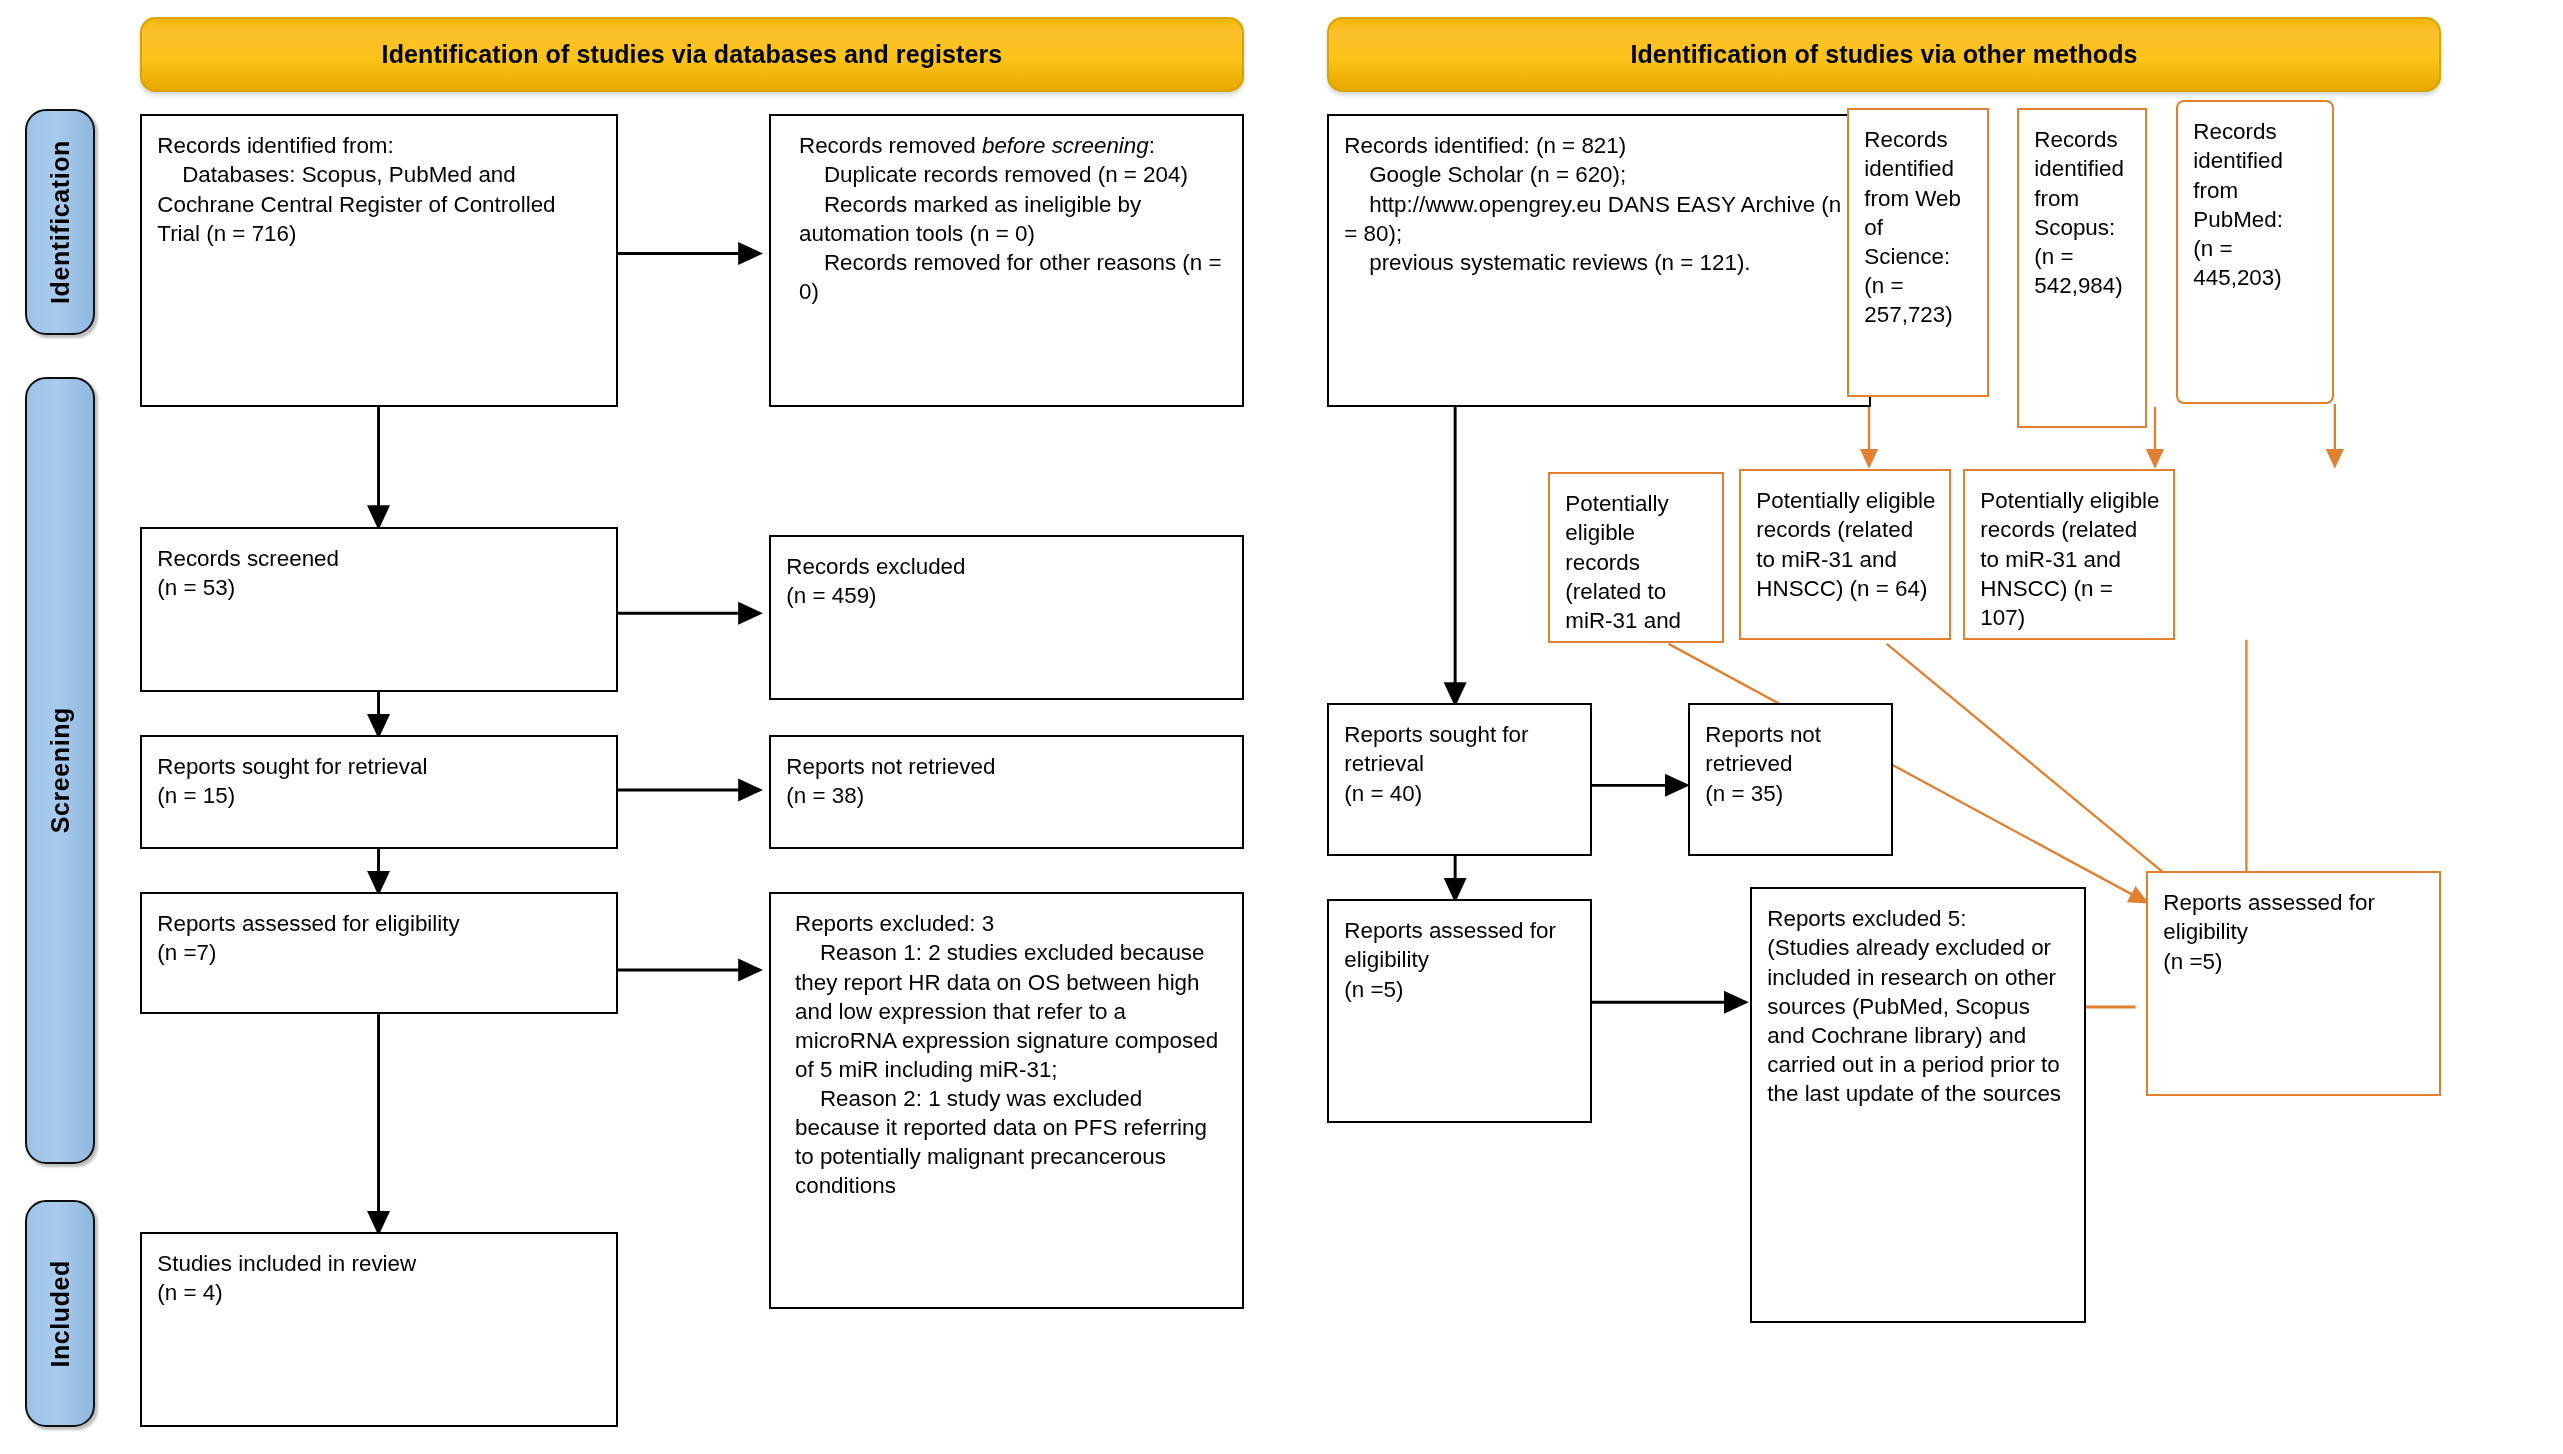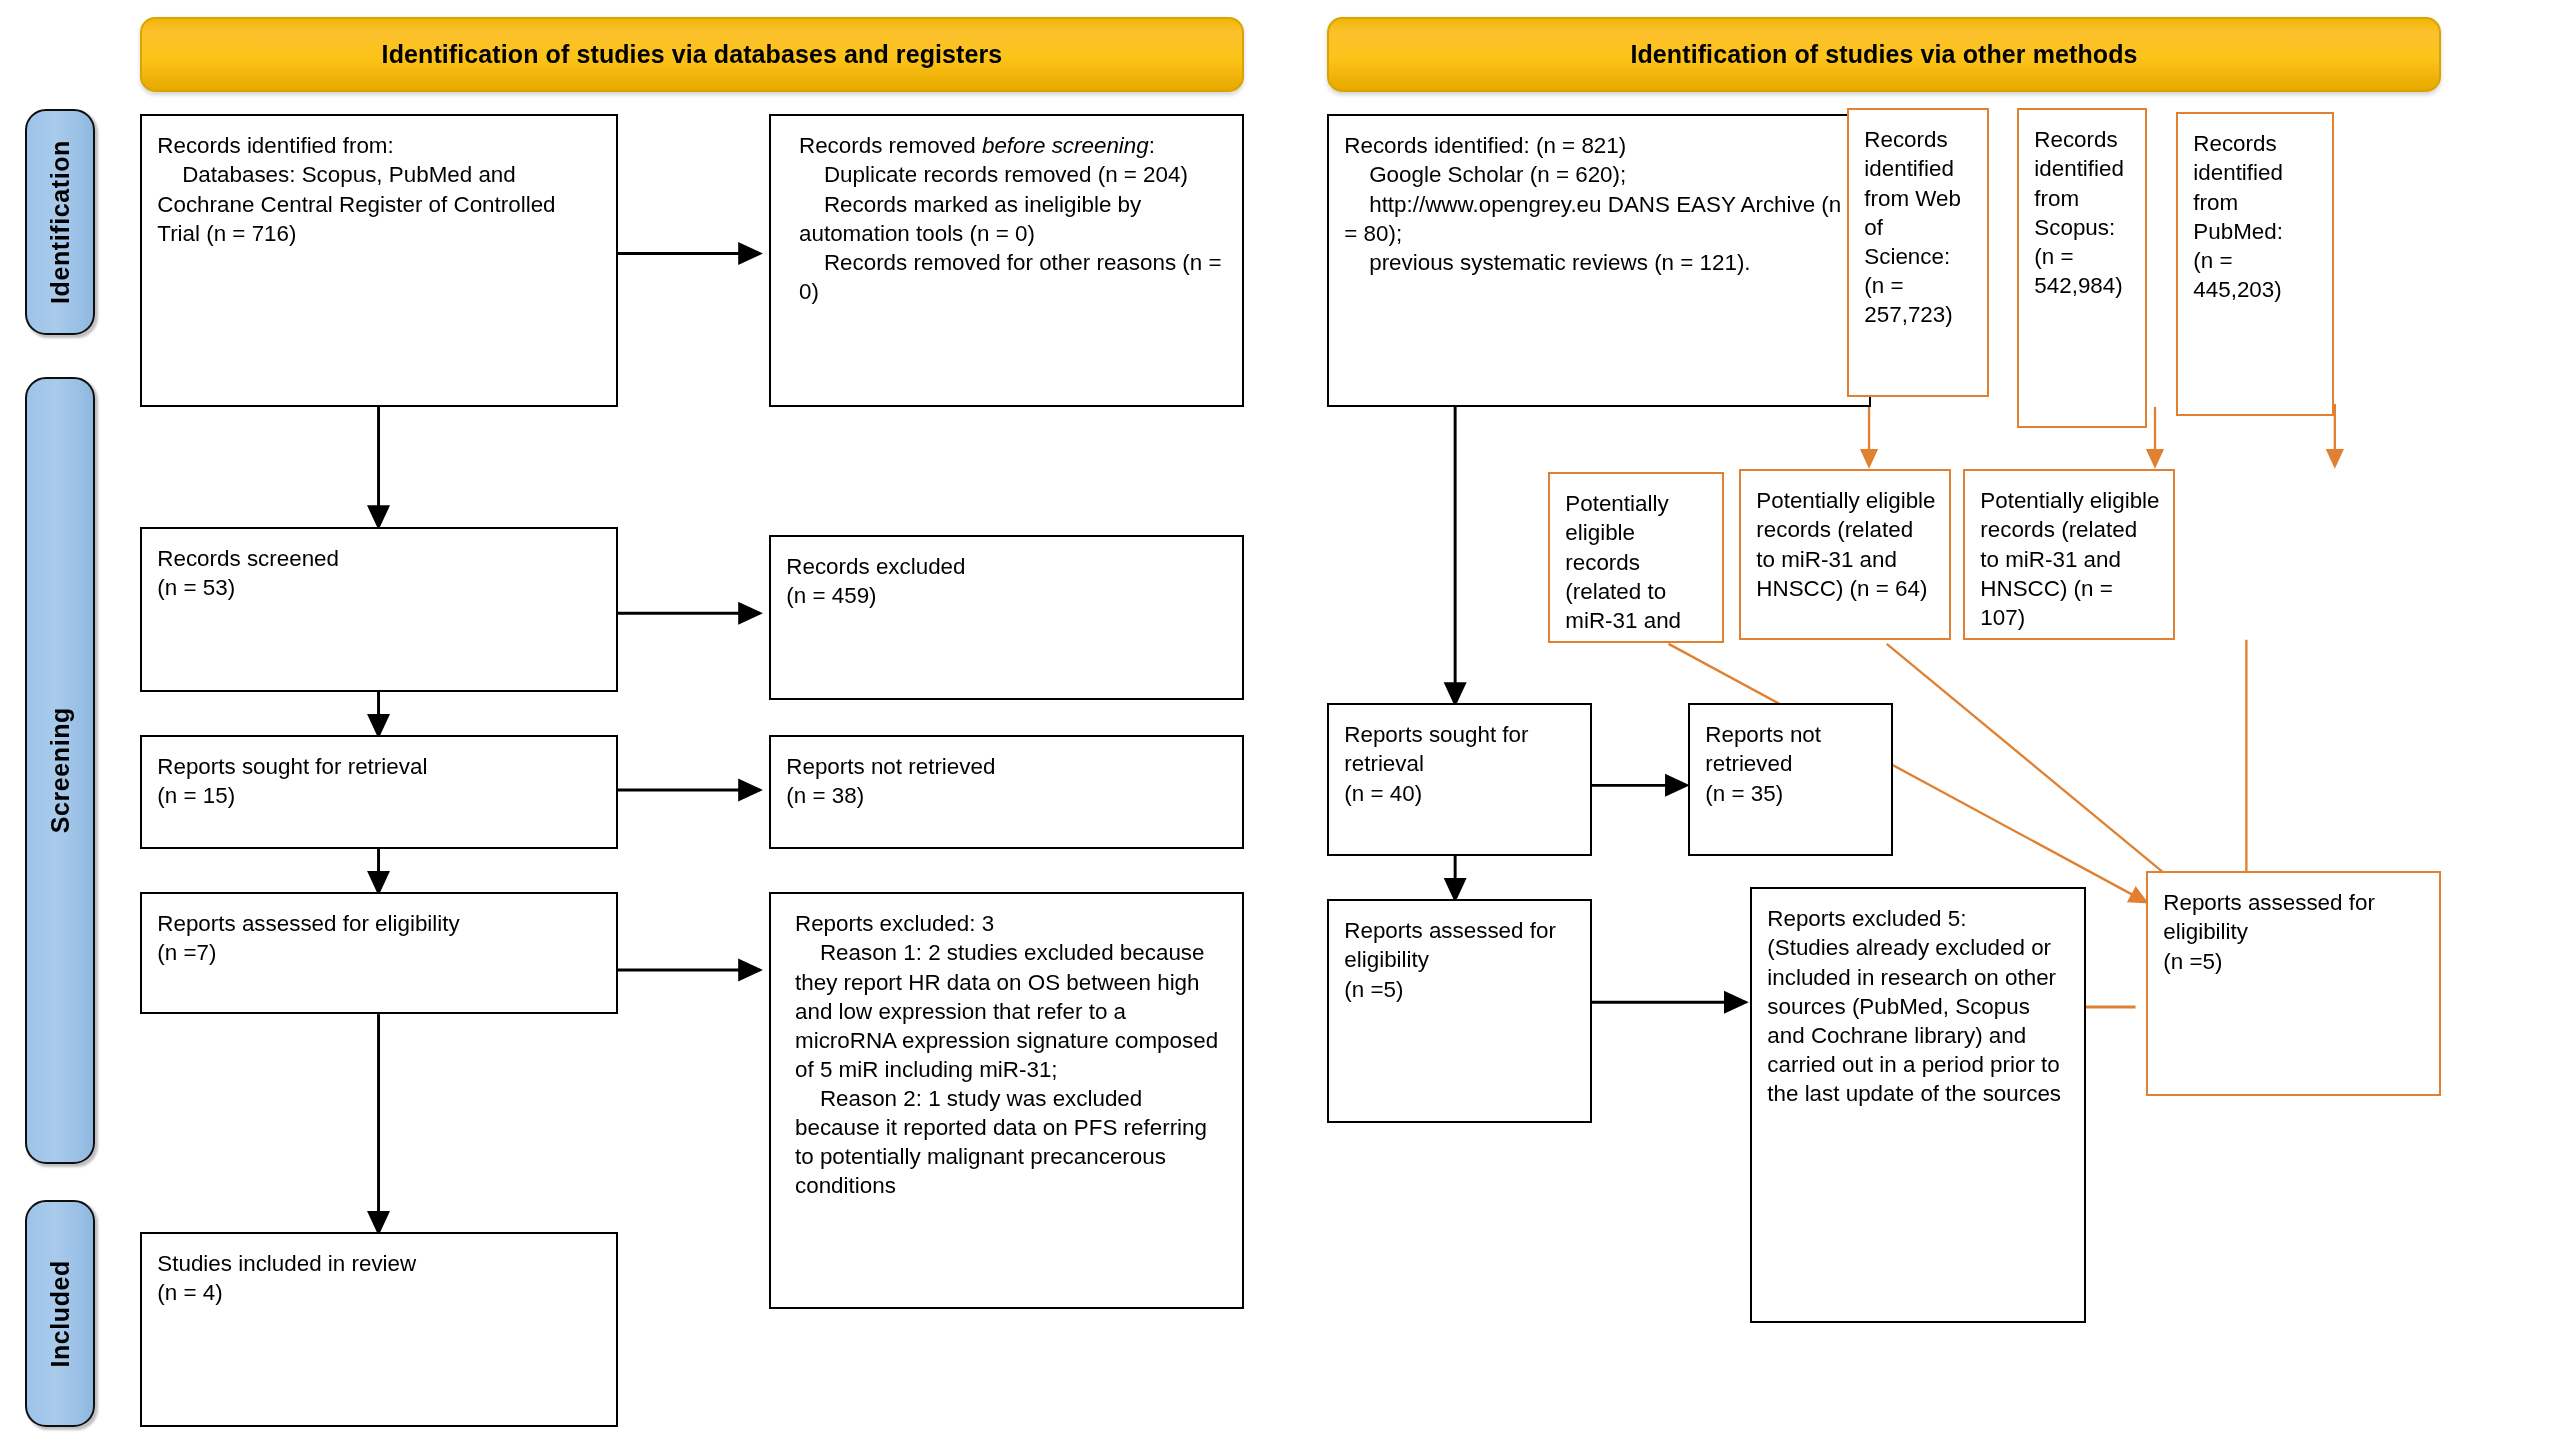--- a/index.html
+++ b/index.html
@@ -186,21 +186,21 @@
   <div class="box orange" style="left:1847px; top:108px; width:142px; height:289px;">
     <div class="txt">Records identified from Web of Science:
 (n = 257,723)</div>
   </div>
 
   <div class="box orange" style="left:2017px; top:108px; width:130px; height:320px;">
     <div class="txt">Records identified from Scopus:
 (n = 542,984)</div>
   </div>
 
-  <div class="box orange" style="left:2176px; top:112px; width:158px; height:304px;">
+  <div class="box orange" style="left:2176px; top:100px; width:158px; height:304px;border-radius:8px;">
     <div class="txt">Records identified from PubMed:
 (n = 445,203)</div>
   </div>
 
   <div class="box orange" style="left:1548px; top:472px; width:176px; height:171px;">
     <div class="txt">Potentially eligible records (related to miR-31 and HNSCC) (n = 67)</div>
   </div>
 
   <div class="box orange" style="left:1739px; top:469px; width:212px; height:171px;">
     <div class="txt">Potentially eligible records (related to miR-31 and HNSCC) (n = 64)</div>

